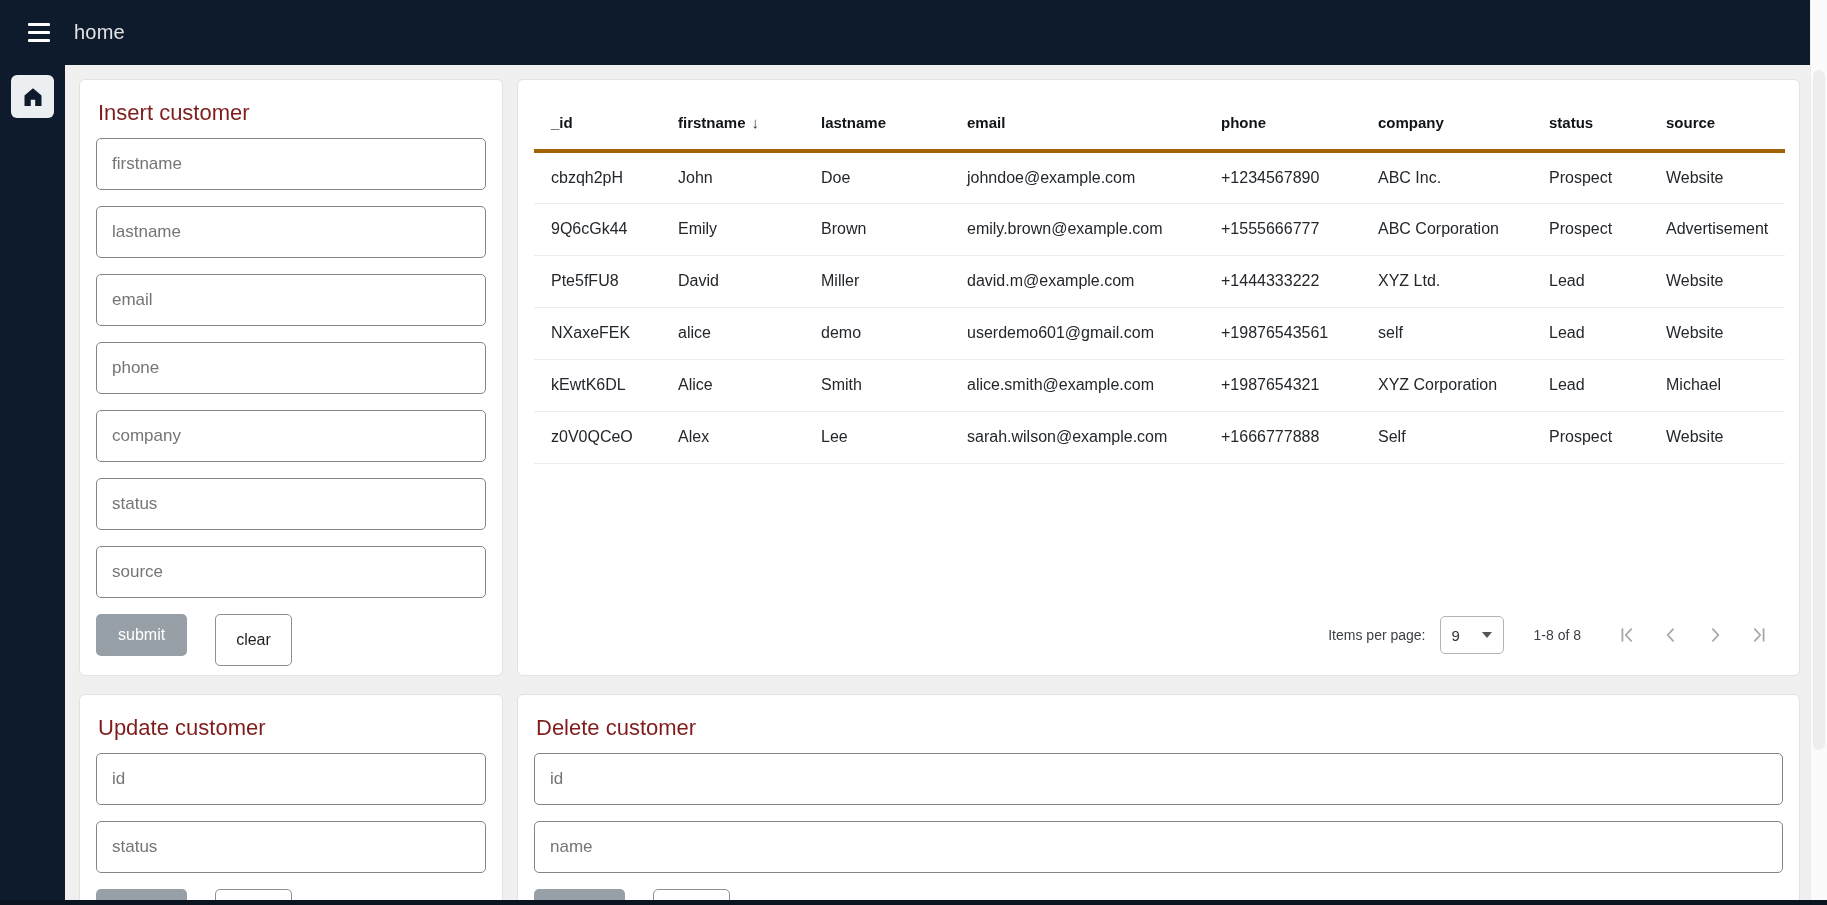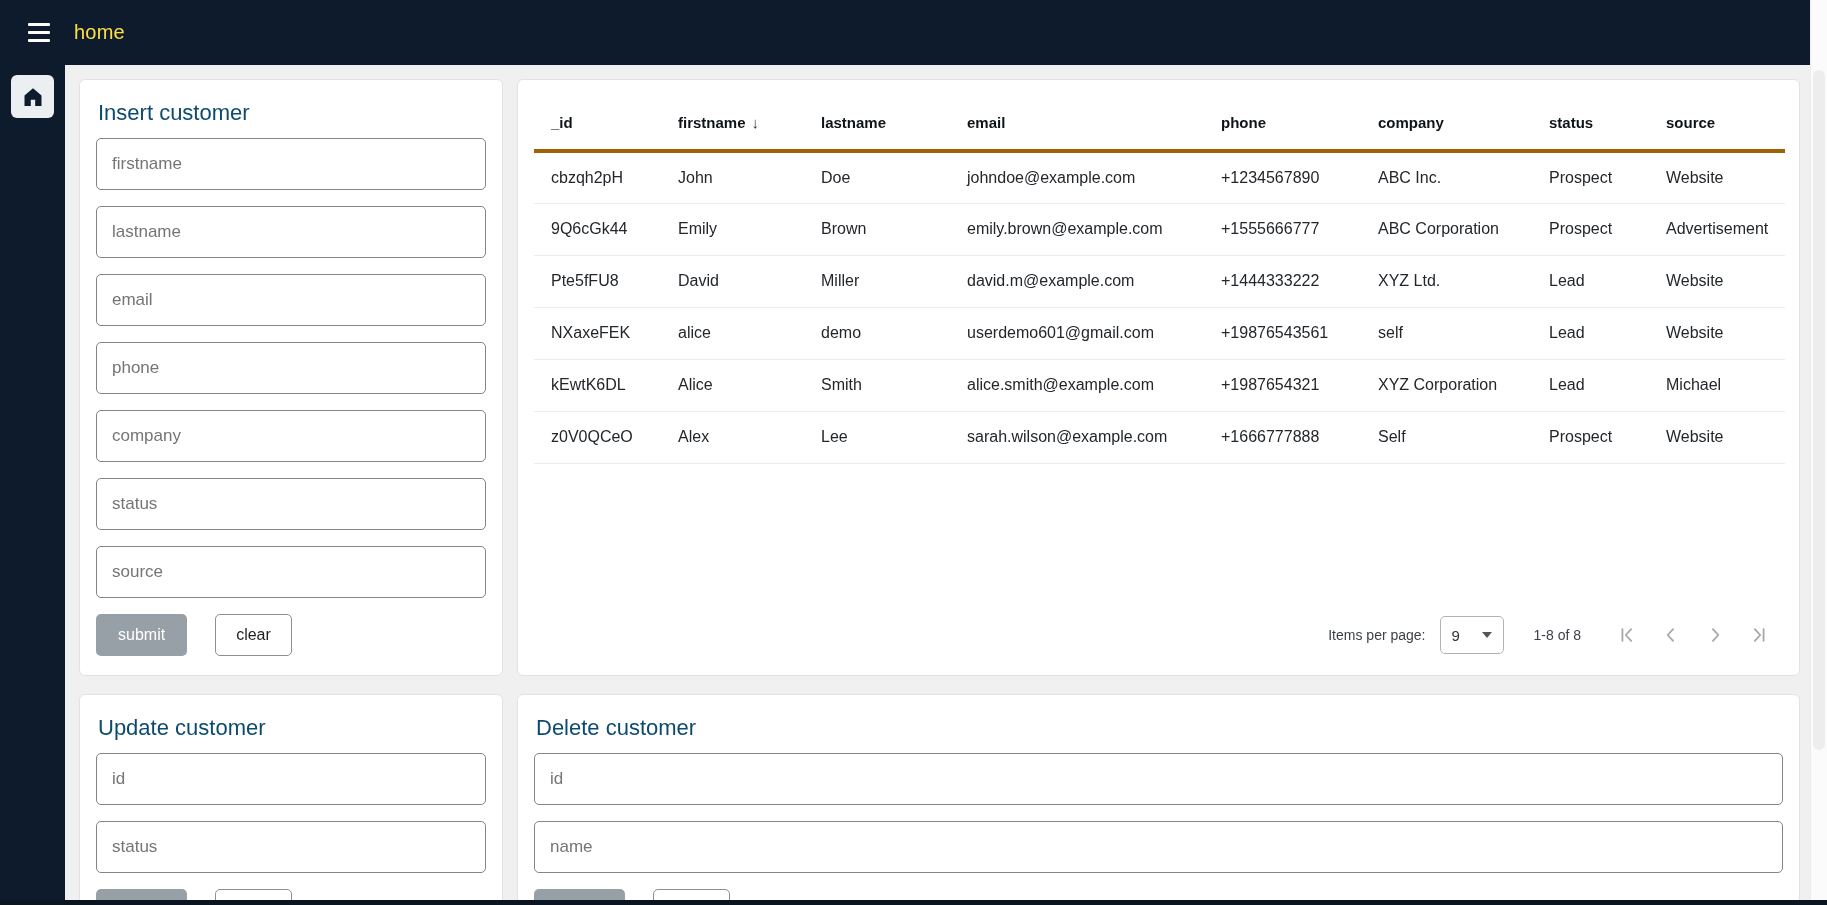--- a/index.html
+++ b/index.html
@@ -14,21 +14,21 @@
   .topbar {
     position:absolute; left:0; top:0; width:1810px; height:65px;
     background:#0e1b2c; display:flex; align-items:center; z-index:4;
   }
   .menu-btn {
     margin-left:18px; width:42px; height:42px; background:transparent; border:none;
     display:flex; flex-direction:column; justify-content:center; align-items:center; gap:5px;
     cursor:pointer;
   }
   .menu-btn span { display:block; width:22px; height:3px; background:#ffffff; border-radius:1px; }
-  .topbar-title { color:#fde047; font-size:20px; margin-left:14px; letter-spacing:0.2px; }
+  .topbar-title { color:#e5e5e5; font-size:20px; margin-left:14px; letter-spacing:0.2px; }
 
   
   .sidebar {
     position:absolute; left:0; top:65px; width:65px; height:840px;
     background:#0e1b2c; z-index:3;
   }
   .home-btn {
     position:absolute; left:11px; top:10px; width:43px; height:43px;
     background:#eceff1; border:none; border-radius:6px;
     display:flex; align-items:center; justify-content:center; cursor:pointer;
@@ -36,21 +36,21 @@
 
   
   .content {
     position:absolute; left:65px; top:65px; width:1745px; height:840px;
     background:#f0f0f0; overflow:hidden;
   }
   .card {
     position:absolute; background:#ffffff; border:1px solid #e2e2e2; border-radius:6px;
     padding:16px;
   }
-  .card-title { font-size:22px; font-weight:400; color:#0c4a6e; margin:4px 0 12px 2px; }
+  .card-title { font-size:22px; font-weight:400; color:#7f1d1d; margin:4px 0 12px 2px; }
 
   .card-insert { left:14px; top:14px; width:424px; height:597px; }
   .card-table  { left:452px; top:14px; width:1283px; height:597px; display:flex; flex-direction:column; }
   .card-update { left:14px; top:629px; width:424px; height:620px; }
   .card-delete { left:452px; top:629px; width:1283px; height:620px; }
 
   
   .field {
     display:block; width:100%; height:52px; border:1px solid #858585; border-radius:5px;
     padding:0 15px; font-size:17px; color:#222; margin-bottom:16px; background:#fff; outline:none;
@@ -59,21 +59,21 @@
   .field::placeholder { color:#757575; opacity:1; }
 
   .btn-row { display:flex; gap:28px; margin-top:14px; }
   .btn-submit {
     background:#98a0a7; color:#ffffff; border:none; border-radius:5px;
     height:42px; padding:0 22px; font-size:16px; cursor:pointer;
     font-family:"Liberation Sans","DejaVu Sans",sans-serif;
   }
   .btn-clear {
     background:#ffffff; color:#1f1f1f; border:1px solid #8f8f8f; border-radius:5px;
-    height:42px; padding:8px 20px; font-size:16px; cursor:pointer;
+    height:52px; padding:8px 20px; font-size:16px; cursor:pointer;
     font-family:"Liberation Sans","DejaVu Sans",sans-serif;
   }
 
   
   table.data { width:100%; border-collapse:collapse; table-layout:fixed; }
   table.data th {
     text-align:left; font-size:15px; font-weight:700; color:#101418;
     height:55px; border-bottom:4px solid #a16207; padding:0 4px 0 17px;
     white-space:nowrap; overflow:hidden; cursor:pointer;
   }

